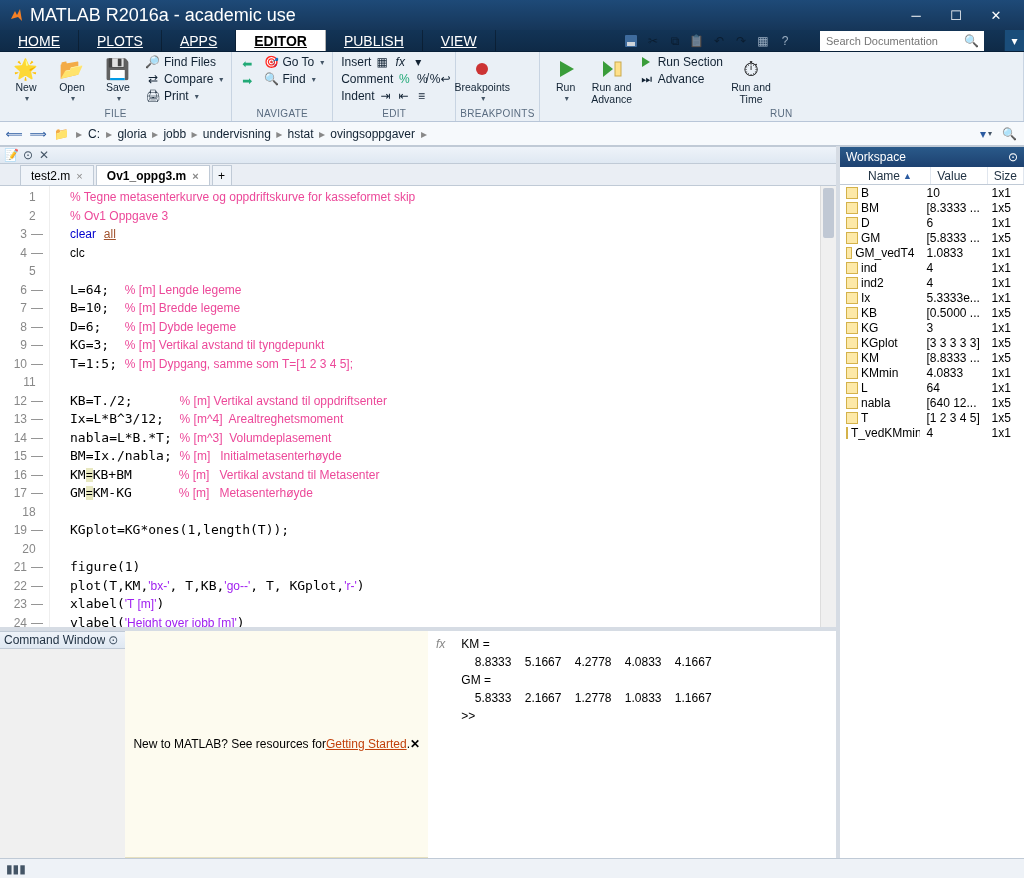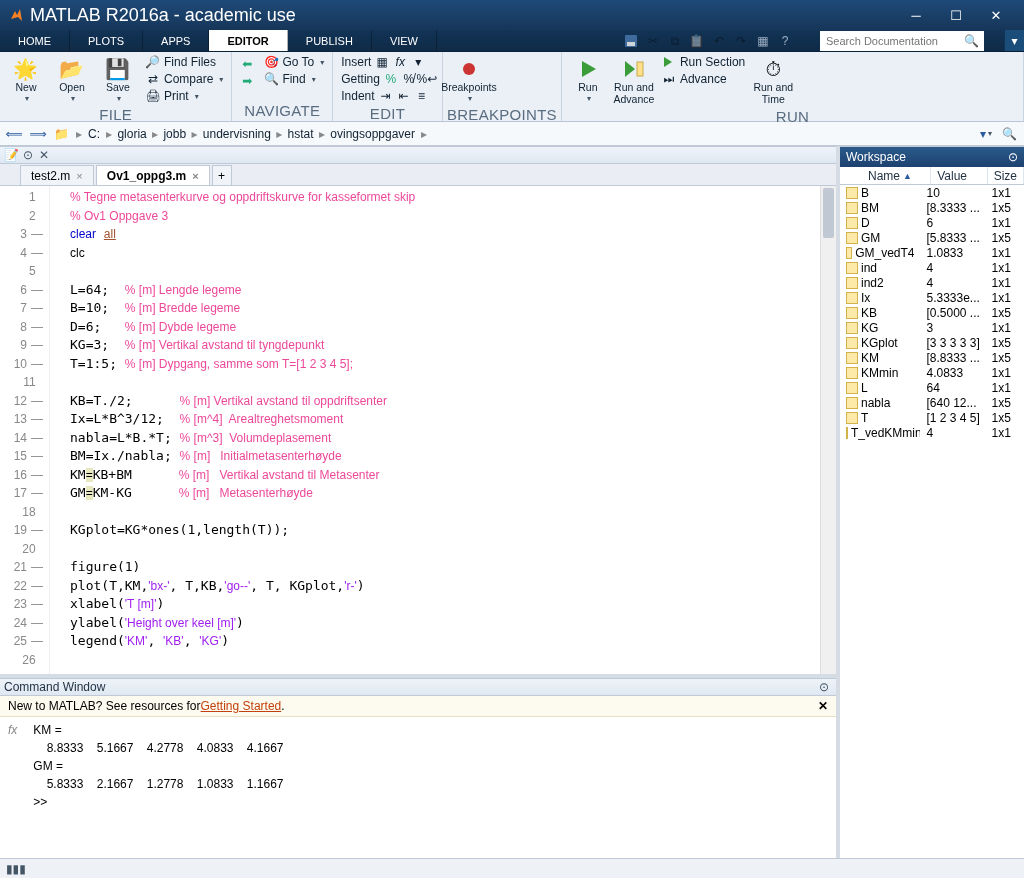--- a/index.html
+++ b/index.html
@@ -6,35 +6,35 @@
 body { width: 1024px; height: 878px; background: #f0f0f0; overflow: hidden; }
 
 
 .titlebar { height: 30px; background: linear-gradient(#1e4a78, #163659); color: #fff; display: flex; align-items: center; padding: 0 8px; }
 .titlebar .logo { width: 16px; height: 16px; margin-right: 6px; }
 .titlebar .title { flex: 1; font-size: 18px; }
 .titlebar .wbtn { width: 40px; height: 30px; display: flex; align-items: center; justify-content: center; cursor: pointer; font-size: 13px; }
 
 
 .toptabs { height: 22px; background: linear-gradient(#123456, #0f2a47); display: flex; align-items: stretch; border-bottom: 1px solid #082038; }
-.toptabs .ttab { padding: 3px 18px; color: #fff; font-size: 11px; cursor: pointer; border-right: 1px solid rgba(0,0,0,.3); display:flex; align-items:center; }
+.toptabs .ttab { padding: 3px 18px; color: #fff; font-size: 14px; cursor: pointer; border-right: 1px solid rgba(0,0,0,.3); display:flex; align-items:center;text-decoration:underline; }
 .toptabs .ttab.active { background: #fff; color: #000; font-weight: 600; }
 .toptabs .spacer { flex: 1; }
 .toptabs .tool-icons { display: flex; align-items: center; gap: 4px; padding: 0 6px; }
 .toptabs .ticon { width: 18px; height: 18px; opacity: .8; display:flex; align-items:center; justify-content:center; }
 .toptabs .searchdoc { display: flex; align-items: center; background: #fff; height: 20px; margin: 1px 20px; }
 .toptabs .searchdoc input { border: none; width: 140px; padding: 2px 6px; font-size: 11px; outline:none; }
 .toptabs .searchdoc .sicon { width: 24px; color:#163659; display:flex; align-items:center; justify-content:center; }
 .toptabs .menubtn { width: 20px; background:#1a4d7a; color:#fff; display:flex; align-items:center; justify-content:center; border-left:1px solid rgba(0,0,0,.3); }
 
 
 .ribbon { height: 70px; background: #eaf0f6; border-bottom: 1px solid #b8c6d8; display: flex; }
 .rgroup { border-right: 1px solid #c8d4e2; padding: 2px 4px 0 4px; display: flex; flex-direction: column; position: relative; }
 .rgroup-body { flex: 1; display: flex; align-items: flex-start; gap: 2px; }
-.rgroup-label { font-size: 15px; color: #5a6c80; text-align: center; padding: 1px 0 2px; letter-spacing:.3px; }
+.rgroup-label { font-size: 10px; color: #5a6c80; text-align: center; padding: 1px 0 2px; letter-spacing:.3px; }
 .big-btn { display: flex; flex-direction: column; align-items: center; justify-content: center; width: 44px; padding: 2px; cursor: pointer; }
 .big-btn .bicon { width: 26px; height: 26px; display:flex; align-items:center; justify-content:center; font-size:20px; }
 .big-btn .blabel { font-size: 10.5px; color: #123; line-height: 1.1; text-align: center; }
 .stack { display: flex; flex-direction: column; gap: 1px; }
 .mini-btn { display: flex; align-items: center; gap: 4px; padding: 1px 4px; font-size: 10.5px; color: #123; cursor: pointer; white-space:nowrap; }
 .mini-btn .micon { width: 14px; height: 14px; display:inline-flex; align-items:center; justify-content:center; }
 .caret::after { content:"▾"; font-size:8px; color:#456; margin-left:2px; }
 
 
 .addrbar { height: 24px; background: #f6f9fc; border-bottom: 1px solid #c0cad6; display: flex; align-items: center; padding: 0 4px; gap: 4px; }
@@ -68,21 +68,21 @@
 .code .cm { color:#ec4899; }
 .code .kw { color:#0000cd; }
 .code .str { color:#a020f0; }
 .code .id { color:#000; }
 .editor .vscroll { width:16px; background:#f0f0f0; border-left:1px solid #ddd; position:relative; }
 .editor .vscroll .thumb { position:absolute; left:2px; right:2px; top:2px; height:50px; background:#c0c8d4; border-radius:2px; }
 
 .splitter-h { height:4px; background:#d6dce4; cursor:ns-resize; }
 
 
-.cmdwin { height: 180px; display:flex; flex-direction:column; }
+.cmdwin { height: 227px; display:flex; flex-direction:row; }
 .cmd-banner { background:#fdfbef; border-bottom:1px solid #e6e0c0; padding:3px 8px; font-size:11px; display:flex; align-items:center; }
 .cmd-banner a { color:#c2410c; text-decoration:underline; cursor:pointer; }
 .cmd-banner .bx { margin-left:auto; cursor:pointer; font-weight:bold; }
 .cmd-body { flex:1; background:#fff; font-family:Consolas,monospace; font-size:13px; padding:4px 8px; line-height:18px; white-space:pre; overflow:auto; display:flex; }
 .cmd-body .fx { font-style:italic; color:#888; margin-right:4px; width:18px; }
 .cmd-body .content { flex:1; }
 
 
 .ws-head { height: 20px; background:linear-gradient(#2a5a8a,#1d4170); color:#fff; display:flex; align-items:center; padding:0 6px; font-size:11px; }
 .ws-head .whtitle { flex:1; }
@@ -211,21 +211,21 @@
   <div class="rgroup">
     <div class="rgroup-body">
       <div class="stack">
         <div class="mini-btn">
             <span>Insert</span> 
             <span class="micon">▦</span> 
             <span class="micon" style="font-style:italic">fx</span> 
             <span class="micon">▾</span>
           </div>
         <div class="mini-btn">
-            <span>Getting</span> 
+            <span>Comment</span> 
             <span class="micon" style="color:#2a7">%</span> 
             <span class="micon">%̸</span> 
             <span class="micon">%↩</span>
           </div>
         <div class="mini-btn">
             <span>Indent</span> 
             <span class="micon">⇥</span> 
             <span class="micon">⇤</span> 
             <span class="micon">≡</span>
           </div>
@@ -373,21 +373,21 @@
 nabla=L*B.*T; <span class="cm">% [m^3]  Volumdeplasement</span>
 BM=Ix./nabla; <span class="cm">% [m]   Initialmetasenterhøyde</span>
 KM<span style="background:#e8e8c0">=</span>KB+BM      <span class="cm">% [m]   Vertikal avstand til Metasenter</span>
 GM<span style="background:#e8e8c0">=</span>KM-KG      <span class="cm">% [m]   Metasenterhøyde</span>
 
 KGplot=KG*ones(1,length(T));
 
 figure(1)
 plot(T,KM,<span class="str">'bx-'</span>, T,KB,<span class="str">'go--'</span>, T, KGplot,<span class="str">'r-'</span>)
 xlabel(<span class="str">'T [m]'</span>)
-ylabel(<span class="str">'Height over keel [m]'</span>)
+ylabel(<span class="str">'Height over jobb [m]'</span>)
 legend(<span class="str">'KM'</span>, <span class="str">'KB'</span>, <span class="str">'KG'</span>)
 
 </div>
       <div class="vscroll">
           <div class="thumb"></div>
         </div>
     </div>
     <div class="splitter-h"></div>
 
     <div class="cmdwin">

